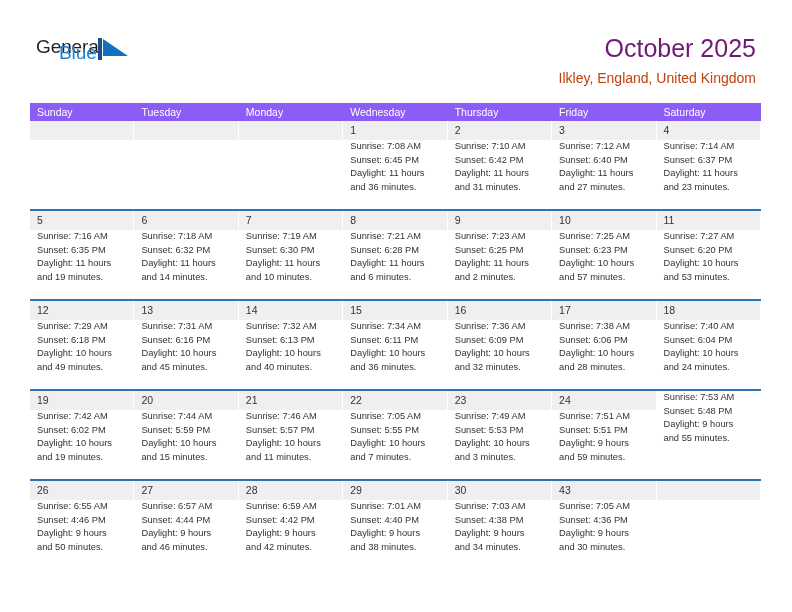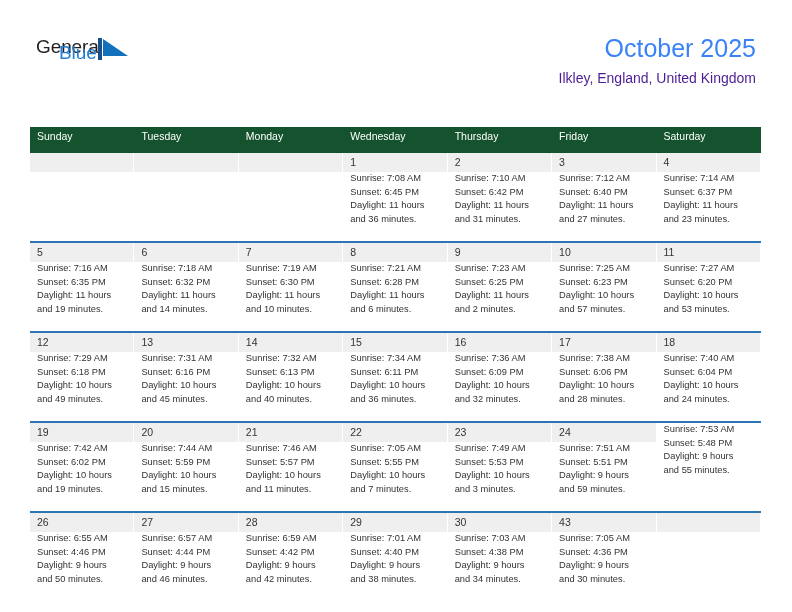--- a/index.html
+++ b/index.html
@@ -59,48 +59,47 @@
   }
 
   .title-block {
     position: absolute;
     right: 36px;
     top: 33px;
     text-align: right;
   }
   .cal-title {
     font-size: 25px;
-    color: #3b82f6;
+    color: #701a75;
     line-height: 30px;
     white-space: nowrap;
     font-family: "Liberation Sans", sans-serif;
   }
   .cal-subtitle {
     margin-top: 7px;
     font-size: 14px;
-    color: #4c1d95;
+    color: #c2410c;
     line-height: 17px;
     white-space: nowrap;
     font-family: "Liberation Sans", sans-serif;
   }
 
   
   .calendar {
     position: absolute;
     left: 30px;
     top: 103px;
     width: 731px;
   }
 
   .weekdays {
     display: flex;
     width: 100%;
-    background: #14532d;
-    height: 26px;
-    margin-top: 24px;
+    background: #8b5cf6;
+    height: 18px;
   }
   .weekday {
     flex: 1 1 0;
     color: #ffffff;
     font-size: 10.5px;
     line-height: 19px;
     padding-left: 7px;
     white-space: nowrap;
     font-family: "Liberation Sans", sans-serif;
   }

